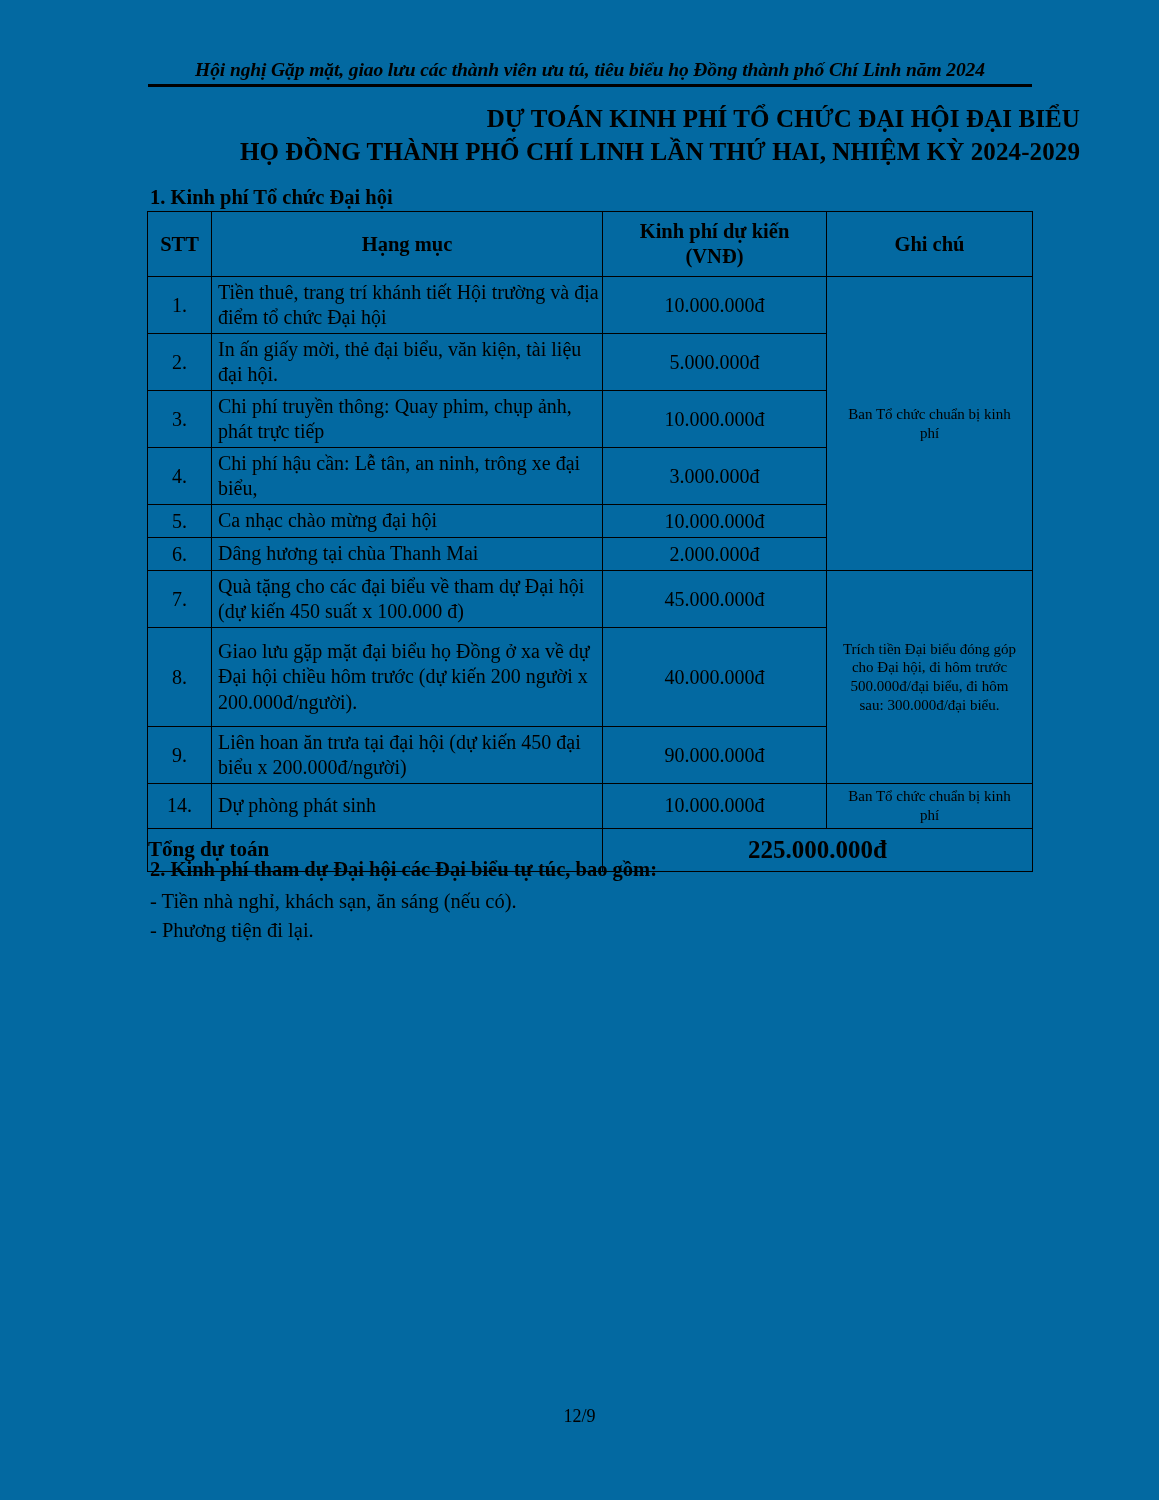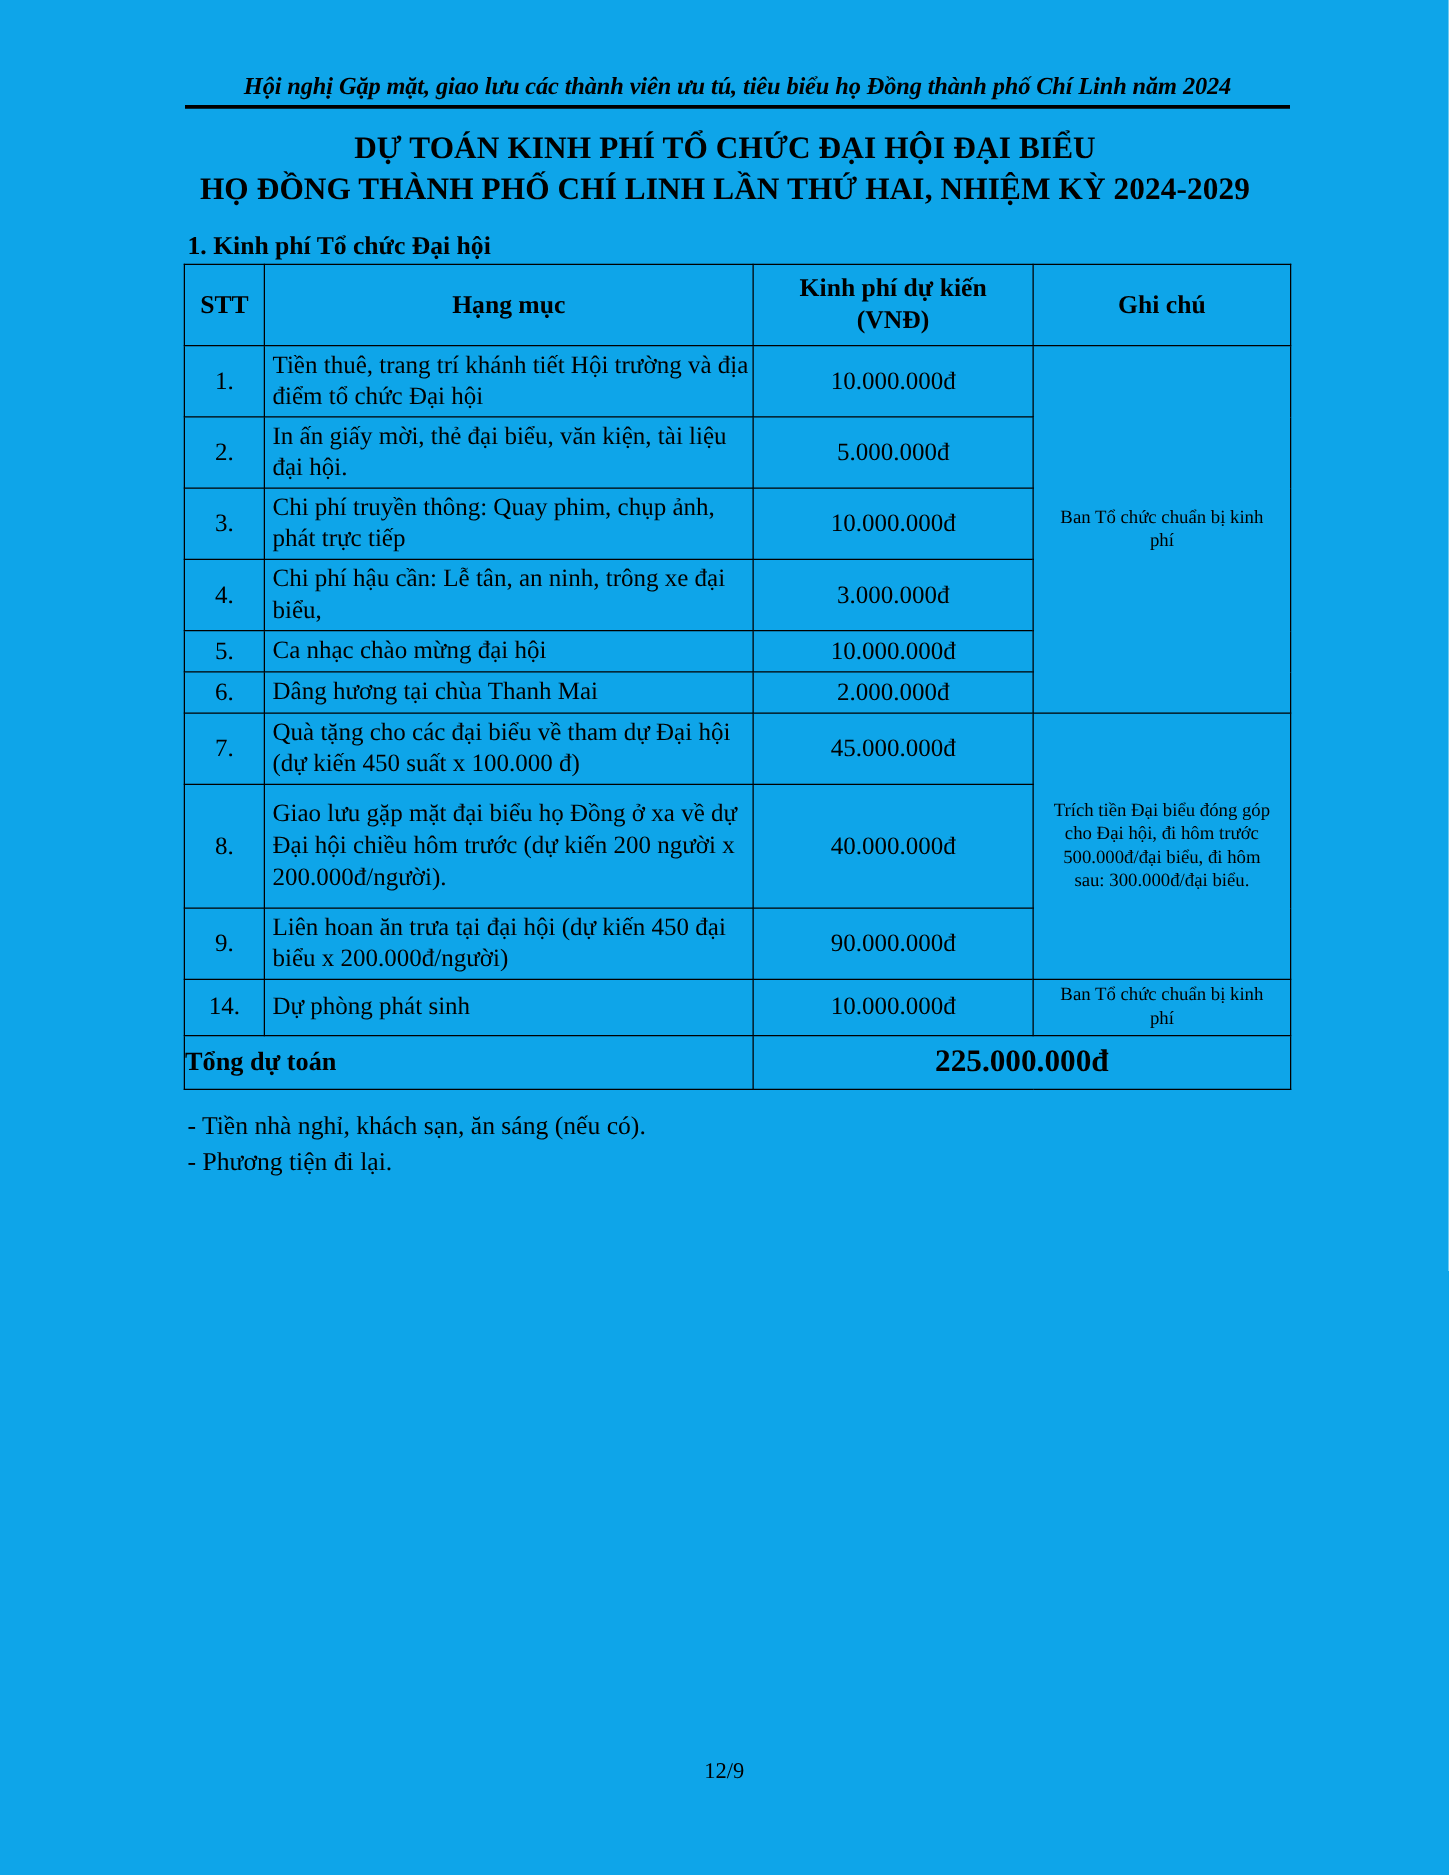--- a/index.html
+++ b/index.html
@@ -4,21 +4,21 @@
 <style>
   html, body {
     margin: 0;
     padding: 0;
     background: #ffffff;
   }
   .page {
     position: relative;
     width: 1159px;
     height: 1500px;
-    background: #0ea5e9;
+    background: #0369a1;
     margin: 0 auto;
     font-family: "Liberation Serif", "DejaVu Serif", serif;
     color: #000000;
     overflow: hidden;
   }
 
   
   .running-header {
     position: absolute;
     left: 148px;
@@ -39,21 +39,21 @@
     border-top: 3px solid #000;
     width: 100%;
   }
 
   
   .doc-title {
     position: absolute;
     left: 80px;
     top: 103px;
     width: 1000px;
-    text-align: center;
+    text-align: right;
     font-family: Liberation Serif, serif;
   }
   .doc-title-line {
     font-weight: bold;
     font-size: 25px;
     line-height: 1.3;
     letter-spacing: 0.1px;
     white-space: nowrap;
   }
 
@@ -245,20 +245,21 @@
         <td class="cell-cost">10.000.000đ</td>
         <td class="cell-note">Ban Tổ chức chuẩn bị kinh phí</td>
       </tr>
       <tr class="row-total">
         <td class="total-label" colspan="2">Tổng dự toán</td>
         <td class="total-value" colspan="2">225.000.000đ</td>
       </tr>
     </tbody>
   </table>
 
+  <div class="section-heading" id="sec2-heading">2. Kinh phí tham dự Đại hội các Đại biểu tự túc, bao gồm:</div>
 
   <div class="bullet-list">
     <div class="bullet-line">- Tiền nhà nghỉ, khách sạn, ăn sáng (nếu có).</div>
     <div class="bullet-line">- Phương tiện đi lại.</div>
   </div>
 
   <div class="page-footer">12/9</div>
 
 </div>
 

